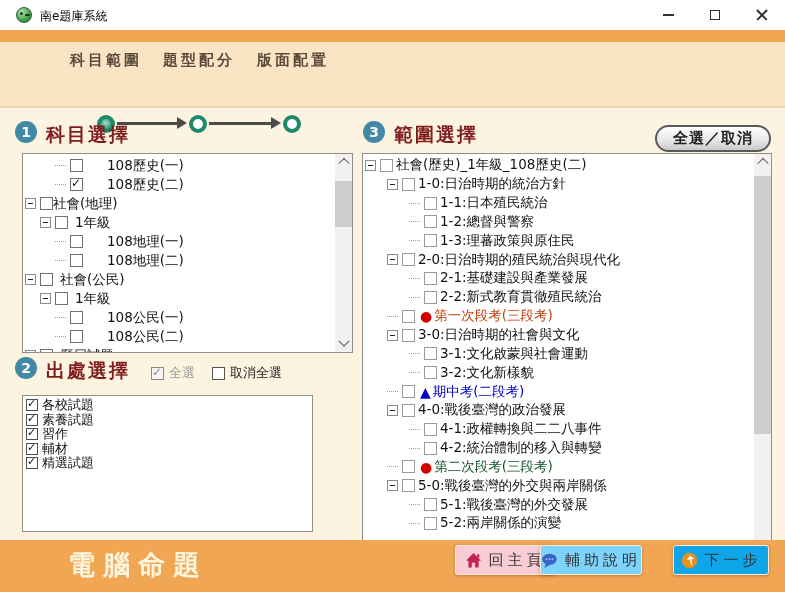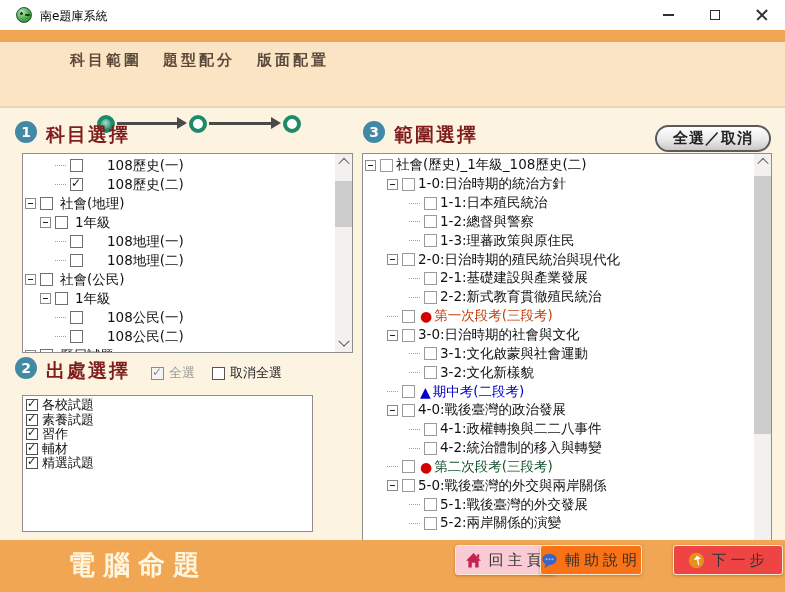--- a/index.html
+++ b/index.html
@@ -84,22 +84,22 @@
   .sb-thumb{position:absolute;left:0;width:17px;background:#CDCDCD;cursor:pointer;}
   #thumb1{top:27px;height:46px;}
   #thumb3{top:22px;height:258px;}
   
   .footer{position:absolute;left:0;right:0;top:540px;height:52px;background:#F1A654;}
   .brand{position:absolute;left:68px;top:7px;font-size:27px;font-weight:bold;color:#FDF5DE;letter-spacing:8px;}
   .f-btn{position:absolute;top:5px;height:30px;border:1px solid #FBE9D0;border-radius:3px;
     box-shadow:0 1px 3px rgba(90,50,0,.35);display:flex;align-items:center;justify-content:center;
     font-size:15px;color:#333;letter-spacing:4px;gap:7px;cursor:pointer;box-sizing:border-box;}
   #btn-home{left:455px;width:100px;background:#F8CBD5;}
-  #btn-help{left:540px;width:102px;background:#f97316;}
-  #btn-next{left:673px;width:110px;background:#ef4444;}
+  #btn-help{left:540px;width:102px;background:#7dd3fc;}
+  #btn-next{left:673px;width:96px;background:#0ea5e9;}
   .f-ico{width:17px;height:17px;flex:none;}
 </style>
 </head>
 <body>
 
 <div class="titlebar">
   <span class="app-icon"></span>
   <span class="title-text">南e題庫系統</span>
   <div class="win-btn min">
       <span class="icon-min"></span>
@@ -154,21 +154,21 @@
       <div class="trow">
         <span class="ind" style="width: 32px;"></span>
         <span class="conn"></span>
         <span class="cb checked"></span>
         <span class="lbl" style="margin-left: 24px;">108歷史(二)</span>
       </div>
       <div class="trow">
         <span class="ind" style="width: 2px;"></span>
         <span class="expander"></span>
         <span class="cb"></span>
-        <span class="lbl" style="margin-left: 7px;">社會(地理)</span>
+        <span class="lbl" style="">社會(地理)</span>
       </div>
       <div class="trow">
         <span class="ind" style="width: 17px;"></span>
         <span class="expander"></span>
         <span class="cb"></span>
         <span class="lbl" style="margin-left: 7px;">1年級</span>
       </div>
       <div class="trow">
         <span class="ind" style="width: 32px;"></span>
         <span class="conn"></span>

